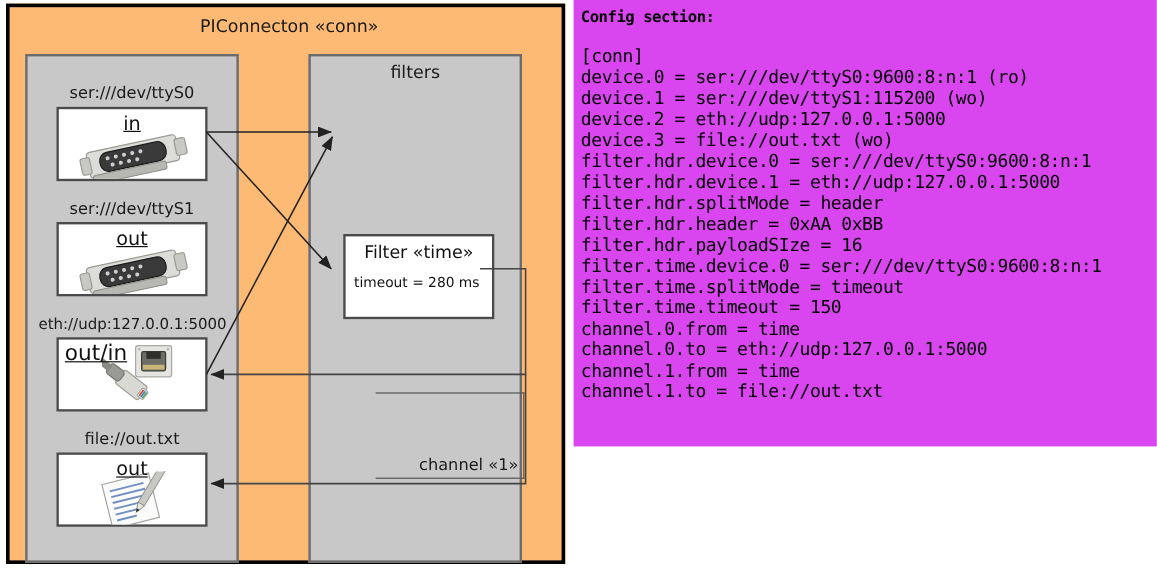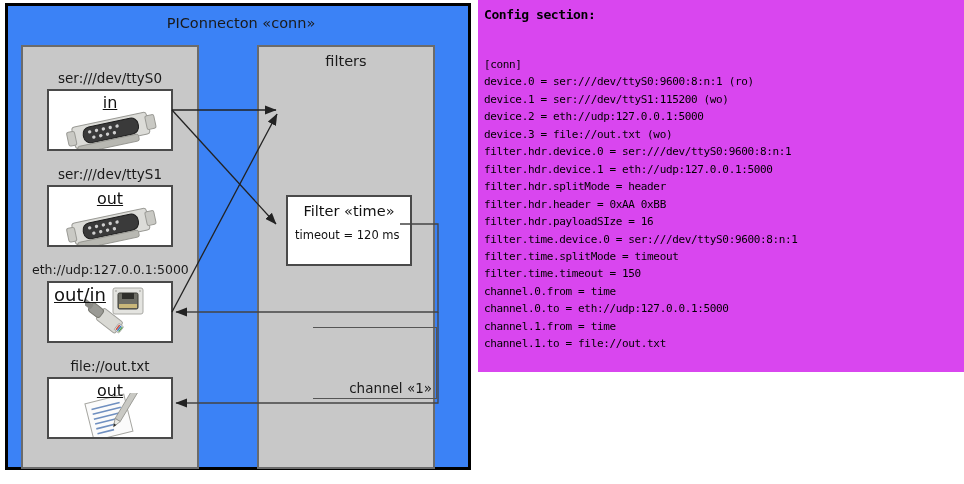--- a/index.html
+++ b/index.html
@@ -20,21 +20,21 @@
   #diagram-area {
     position: absolute;
     left: 0; top: 0;
     width: 478px; height: 484px;
   }
 
   .outer-box {
     position: absolute;
     left: 5px; top: 3px;
     width: 466px; height: 467px;
-    background: #3b82f6;
+    background: #fdba74;
     border: 3px solid #000000;
     box-sizing: border-box;
   }
 
   .outer-title {
     position: absolute;
     left: 0; top: 9px;
     width: 466px;
     text-align: center;
     font-size: 14.5px;
@@ -165,23 +165,23 @@
     position: absolute;
     left: 6px; top: 7px;
     font-family: "DejaVu Sans Mono", monospace;
     font-weight: bold;
     font-size: 13px;
     color: #000000;
     letter-spacing: -0.4px;
   }
   #config-body {
     position: absolute;
-    left: 6px; top: 56px;
+    left: 6px; top: 39px;
     font-family: "DejaVu Sans Mono", monospace;
-    font-size: 11px;
+    font-size: 15px;
     line-height: 17.45px;
     color: #000000;
     white-space: pre;
     letter-spacing: -0.35px;
   }
 </style>
 </head>
 <body>
 
 <div id="diagram-area">
@@ -299,21 +299,21 @@
     </div>
 
     <div class="panel" id="filters-panel">
 
       <div class="panel-title">filters</div>
 
 
       <div class="filter-box" id="filter-time">
         <div class="filter-title">Filter «time»</div>
         <div class="filter-props">
-          <div>timeout = 120 ms</div>
+          <div>timeout = 280 ms</div>
         </div>
       </div>
 
       <div class="channel-region" id="channel-1-region">
         <div class="channel-label">channel «1»</div>
       </div>
 
     </div>
 
   </div>

